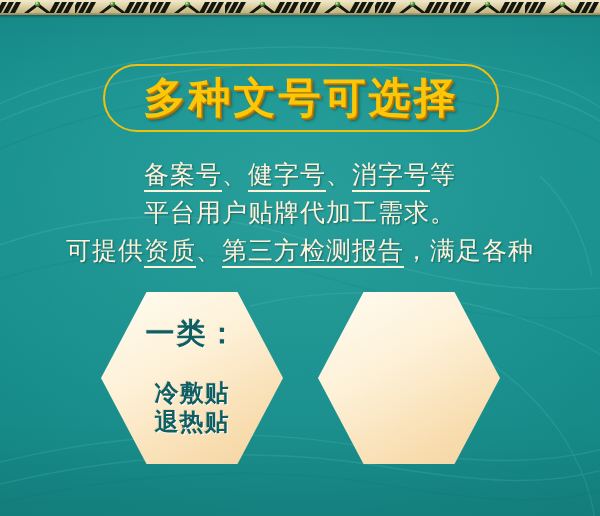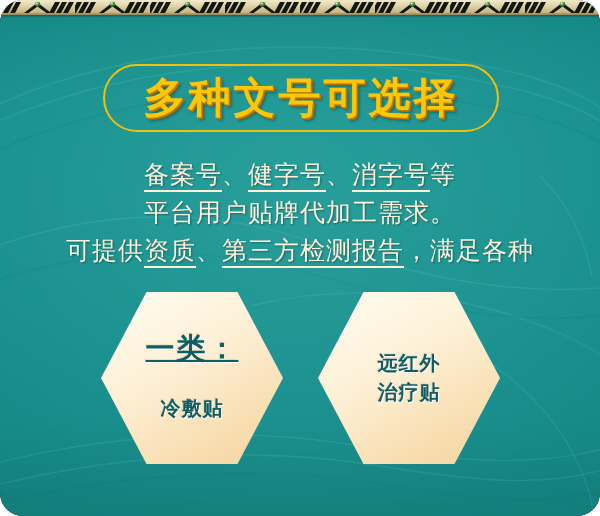--- a/index.html
+++ b/index.html
@@ -10,21 +10,20 @@
   body {
     font-family: "Liberation Serif", "DejaVu Serif", serif;
   }
 
   #poster {
     position: relative;
     width: 600px;
     height: 516px;
     overflow: hidden;
     background: #000000;
-    border-radius: 23px;
   }
 
   
   .bg-base {
     position: absolute;
     inset: 0;
     background:
       radial-gradient(ellipse 700px 420px at 48% 34%, #1f9b97 0%, #18908e 52%, #13827f 100%);
   }
   .bg-swirls {
@@ -128,24 +127,23 @@
     color: #0f5e62;
     font-family: "Liberation Serif", "DejaVu Serif", serif;
     text-shadow: 1px 1px 0 rgba(255,255,255,.85), -1px -1px 0 rgba(120,90,40,.12);
   }
   .hex-head {
     font-size: 29px;
     font-weight: bold;
     letter-spacing: 2px;
     margin-bottom: 31px;
     line-height: 1;
-    text-decoration: underline;
   }
   .hex-sub {
-    font-size: 20px;
+    font-size: 24px;
     font-weight: bold;
     line-height: 29px;
     letter-spacing: 1px;
     text-align: center;
   }
 </style>
 </head>
 <body>
 
 <div id="poster">
@@ -225,26 +223,23 @@
       <div class="body-line"><span class="ul">备案号</span><span>、</span><span class="ul">健字号</span><span>、</span><span class="ul">消字号</span><span>等</span></div>
       <div class="body-line"><span>平台用户贴牌代加工需求。</span></div>
       <div class="body-line"><span>可提供</span><span class="ul">资质</span><span>、</span><span class="ul">第三方检测报告</span><span>，满足各种</span></div>
     </div>
 
   <div class="hex hex-1">
     <div class="hex-inner">
       <div class="hex-head">一类：</div>
       <div class="hex-sub">
         <div>冷敷贴</div>
+        <div>退热贴</div>
       </div>
     </div>
   </div>
 
   <div class="hex hex-2">
     <div class="hex-inner">
-      <div class="hex-sub">
-        <div>远红外</div>
-        <div>治疗贴</div>
-      </div>
     </div>
   </div>
 
 </div>
 
 </body></html>

